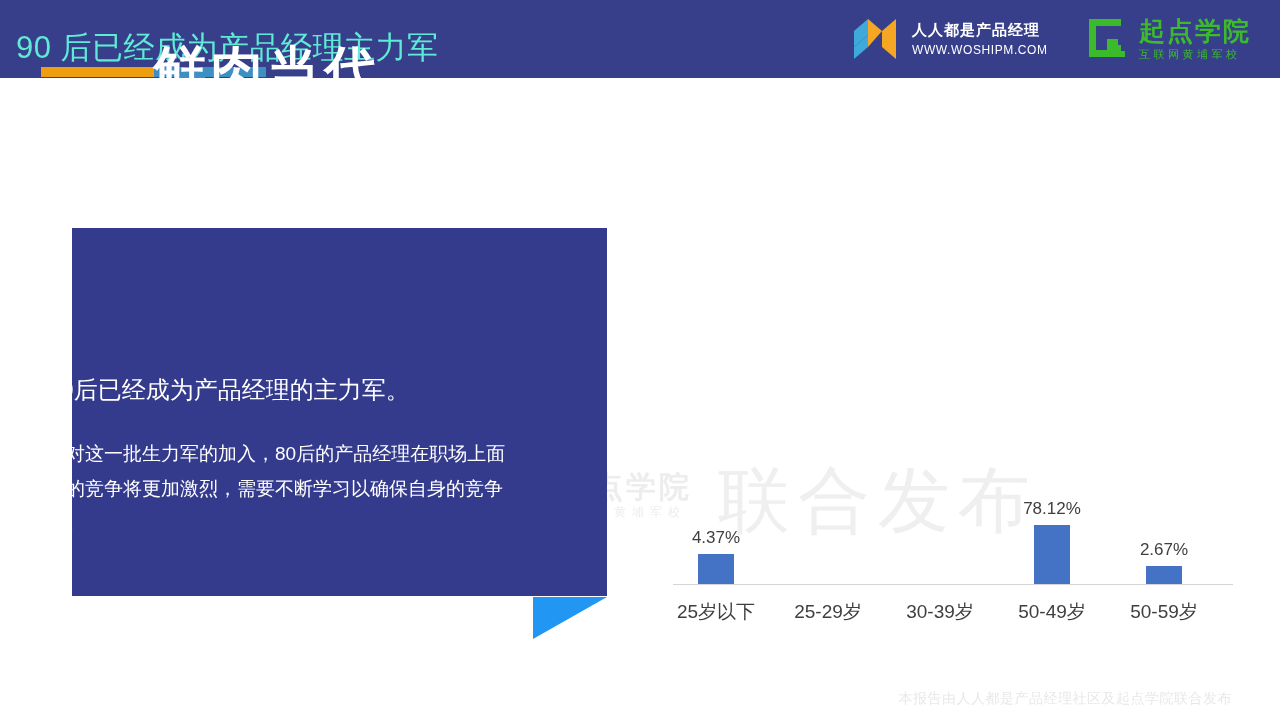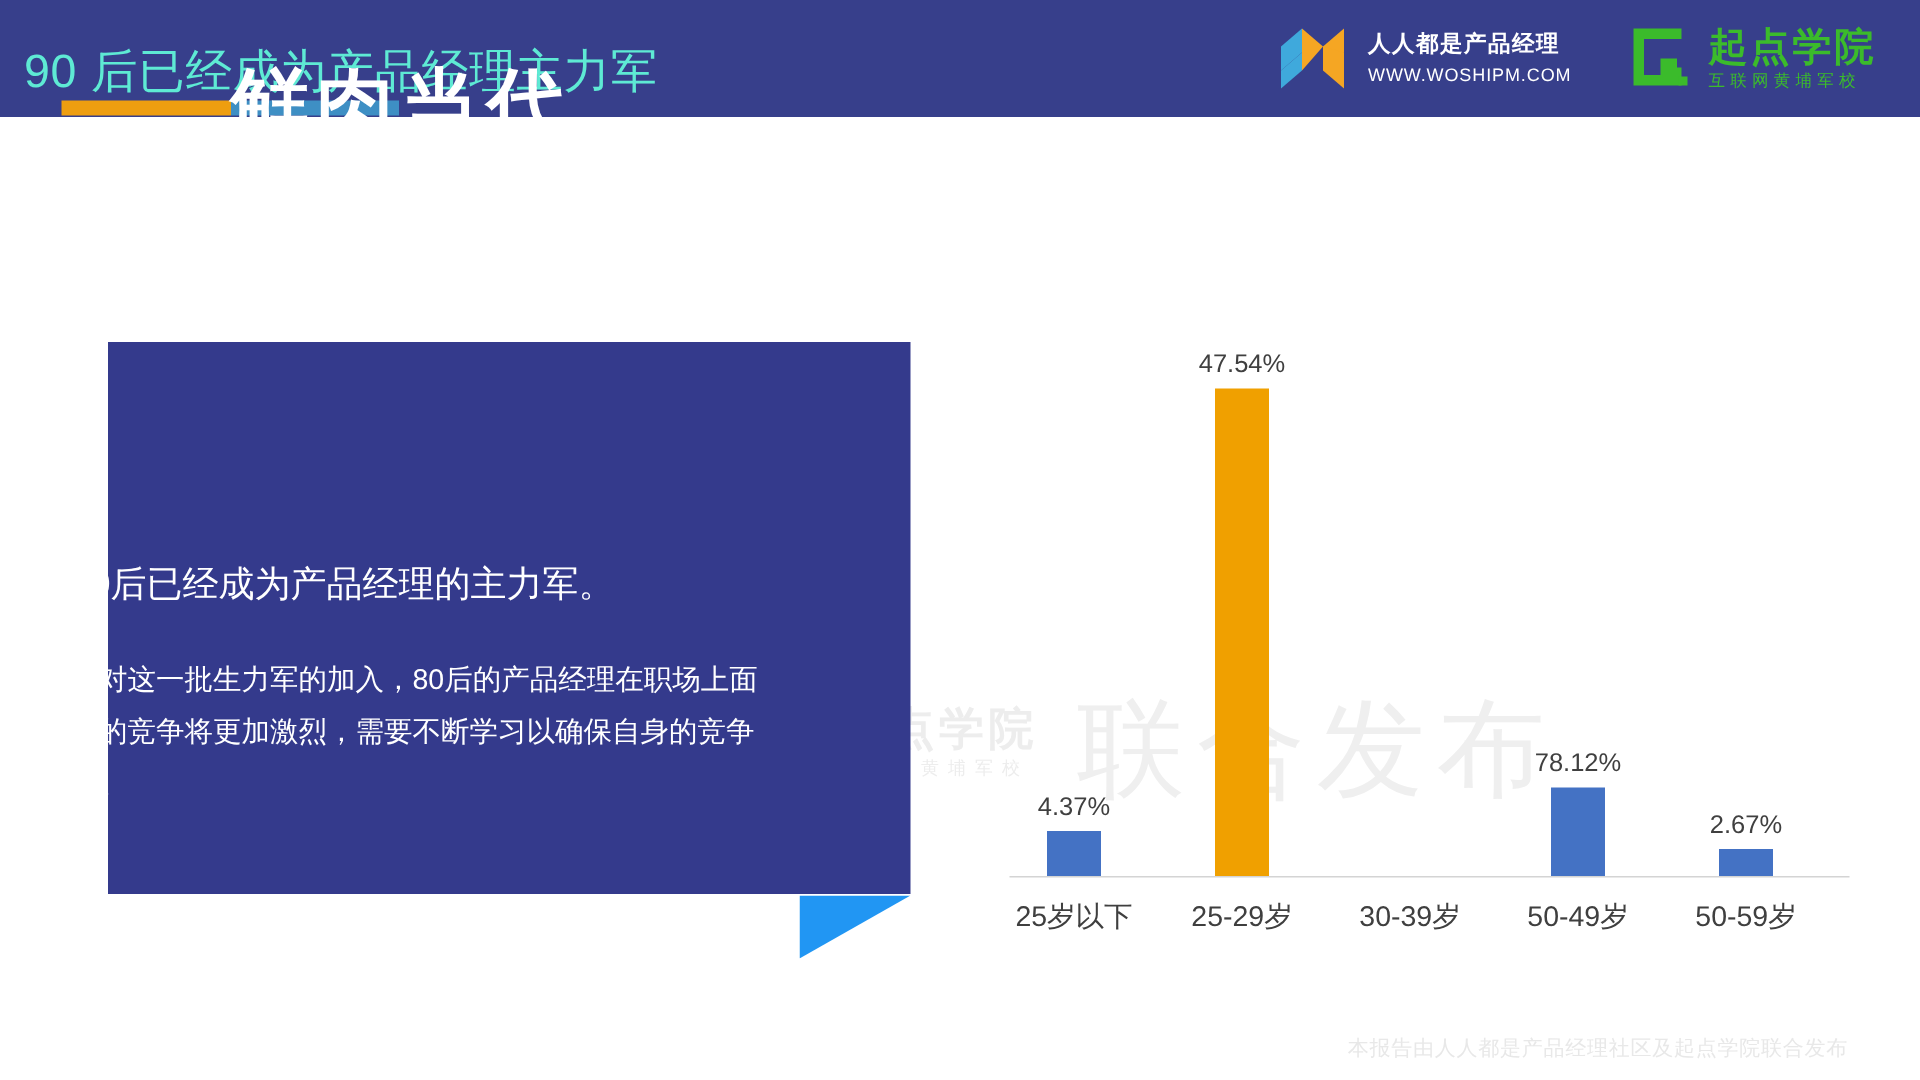--- a/index.html
+++ b/index.html
@@ -338,24 +338,20 @@
   </svg>
 </div>
 
 <div id="chart">
   <div id="chart-plot">
 
     <div class="bar-group" style="left:0px;">
       <div class="bar-value" style="top: 317px;">4.37%</div>
       <div class="bar" style="height: 30px; background: rgb(68, 114, 196);"></div>
     </div>
-    <div class="bar-group" style="left:112px;">
-      <div class="bar-value" style="top: 22px;">47.54%</div>
-      <div class="bar" style="height: 325px; background: rgb(240, 160, 0);"></div>
-    </div>
     <div class="bar-group" style="left:336px;">
       <div class="bar-value" style="top: 288px;">78.12%</div>
       <div class="bar" style="height: 59px; background: rgb(68, 114, 196);"></div>
     </div>
     <div class="bar-group" style="left:448px;">
       <div class="bar-value" style="top: 329px;">2.67%</div>
       <div class="bar" style="height: 18px; background: rgb(68, 114, 196);"></div>
     </div>
   </div>
 

